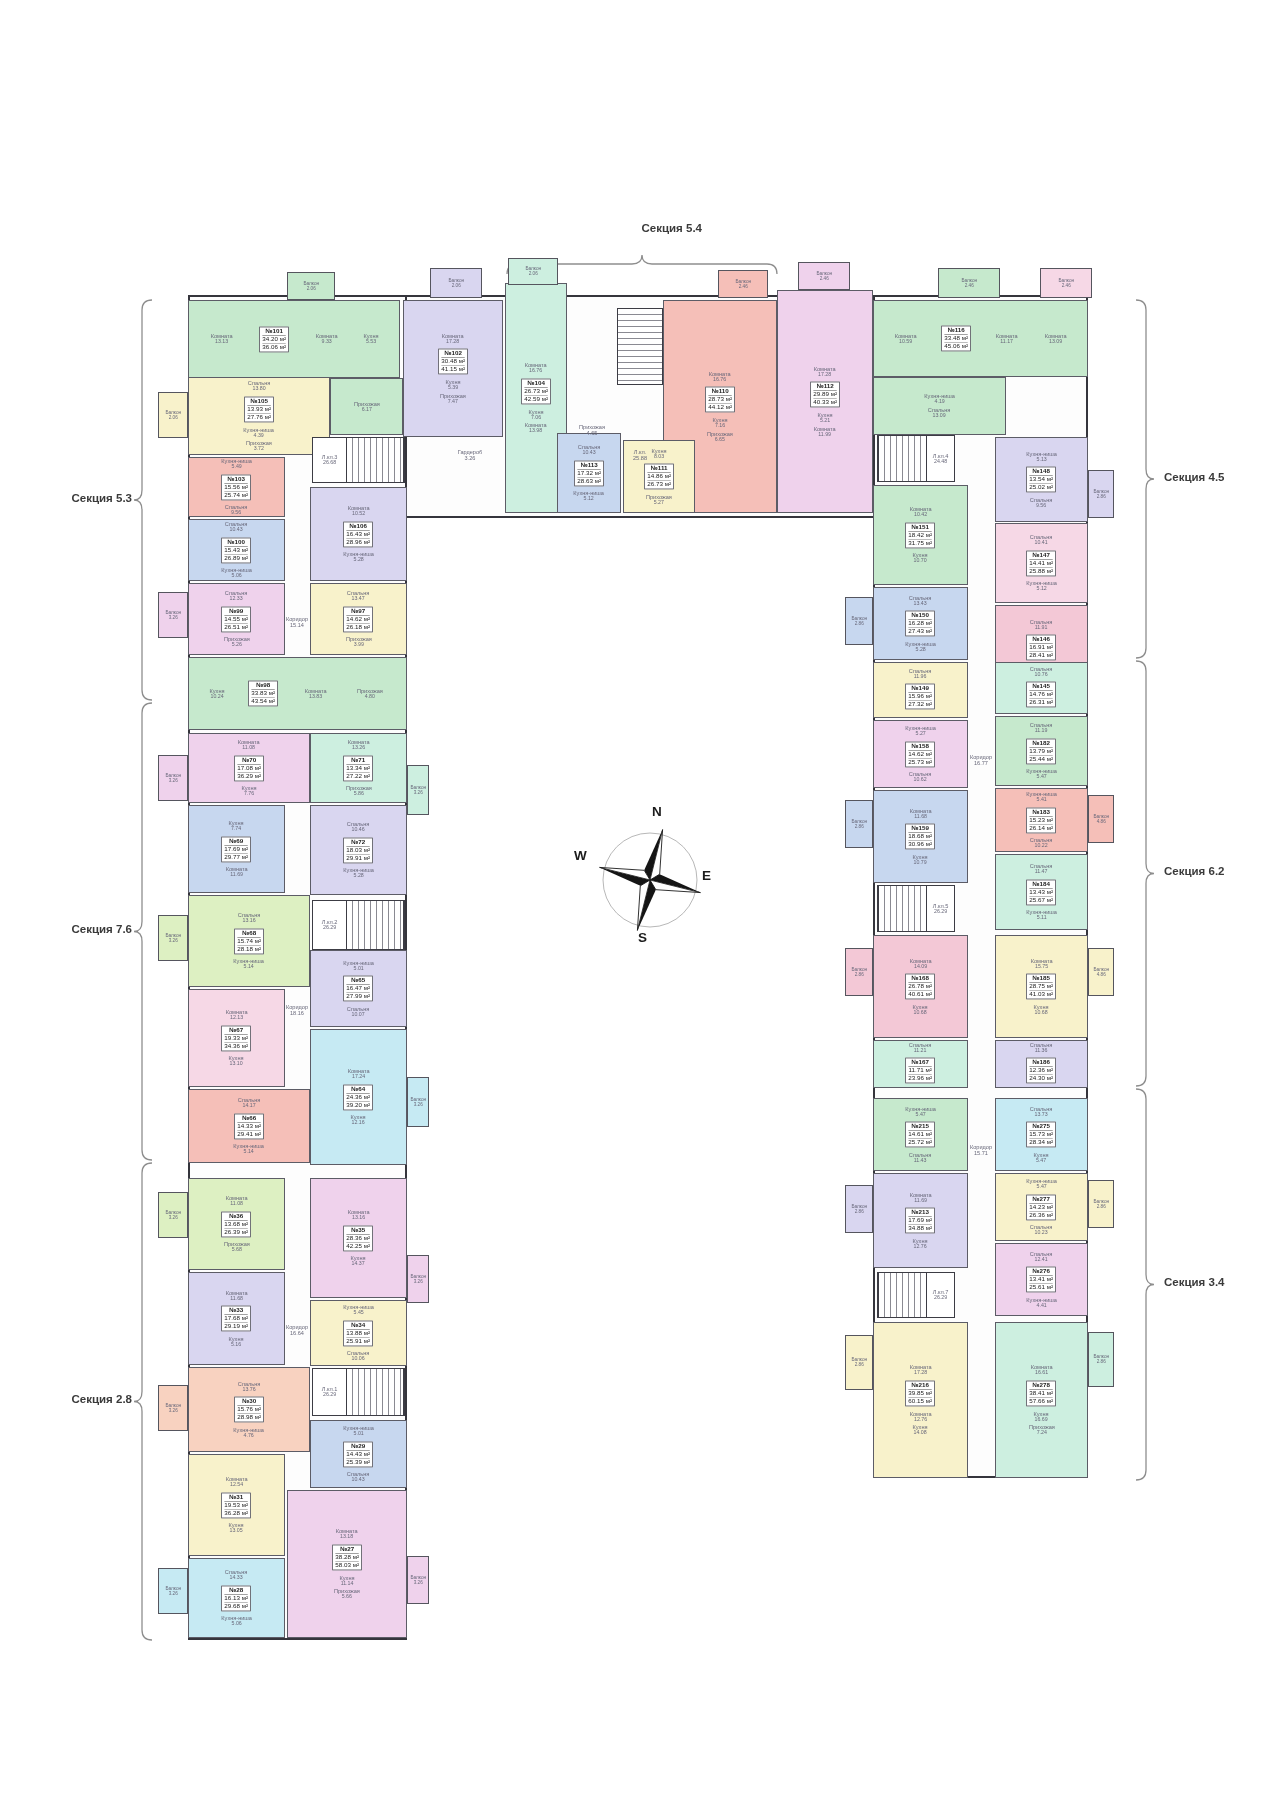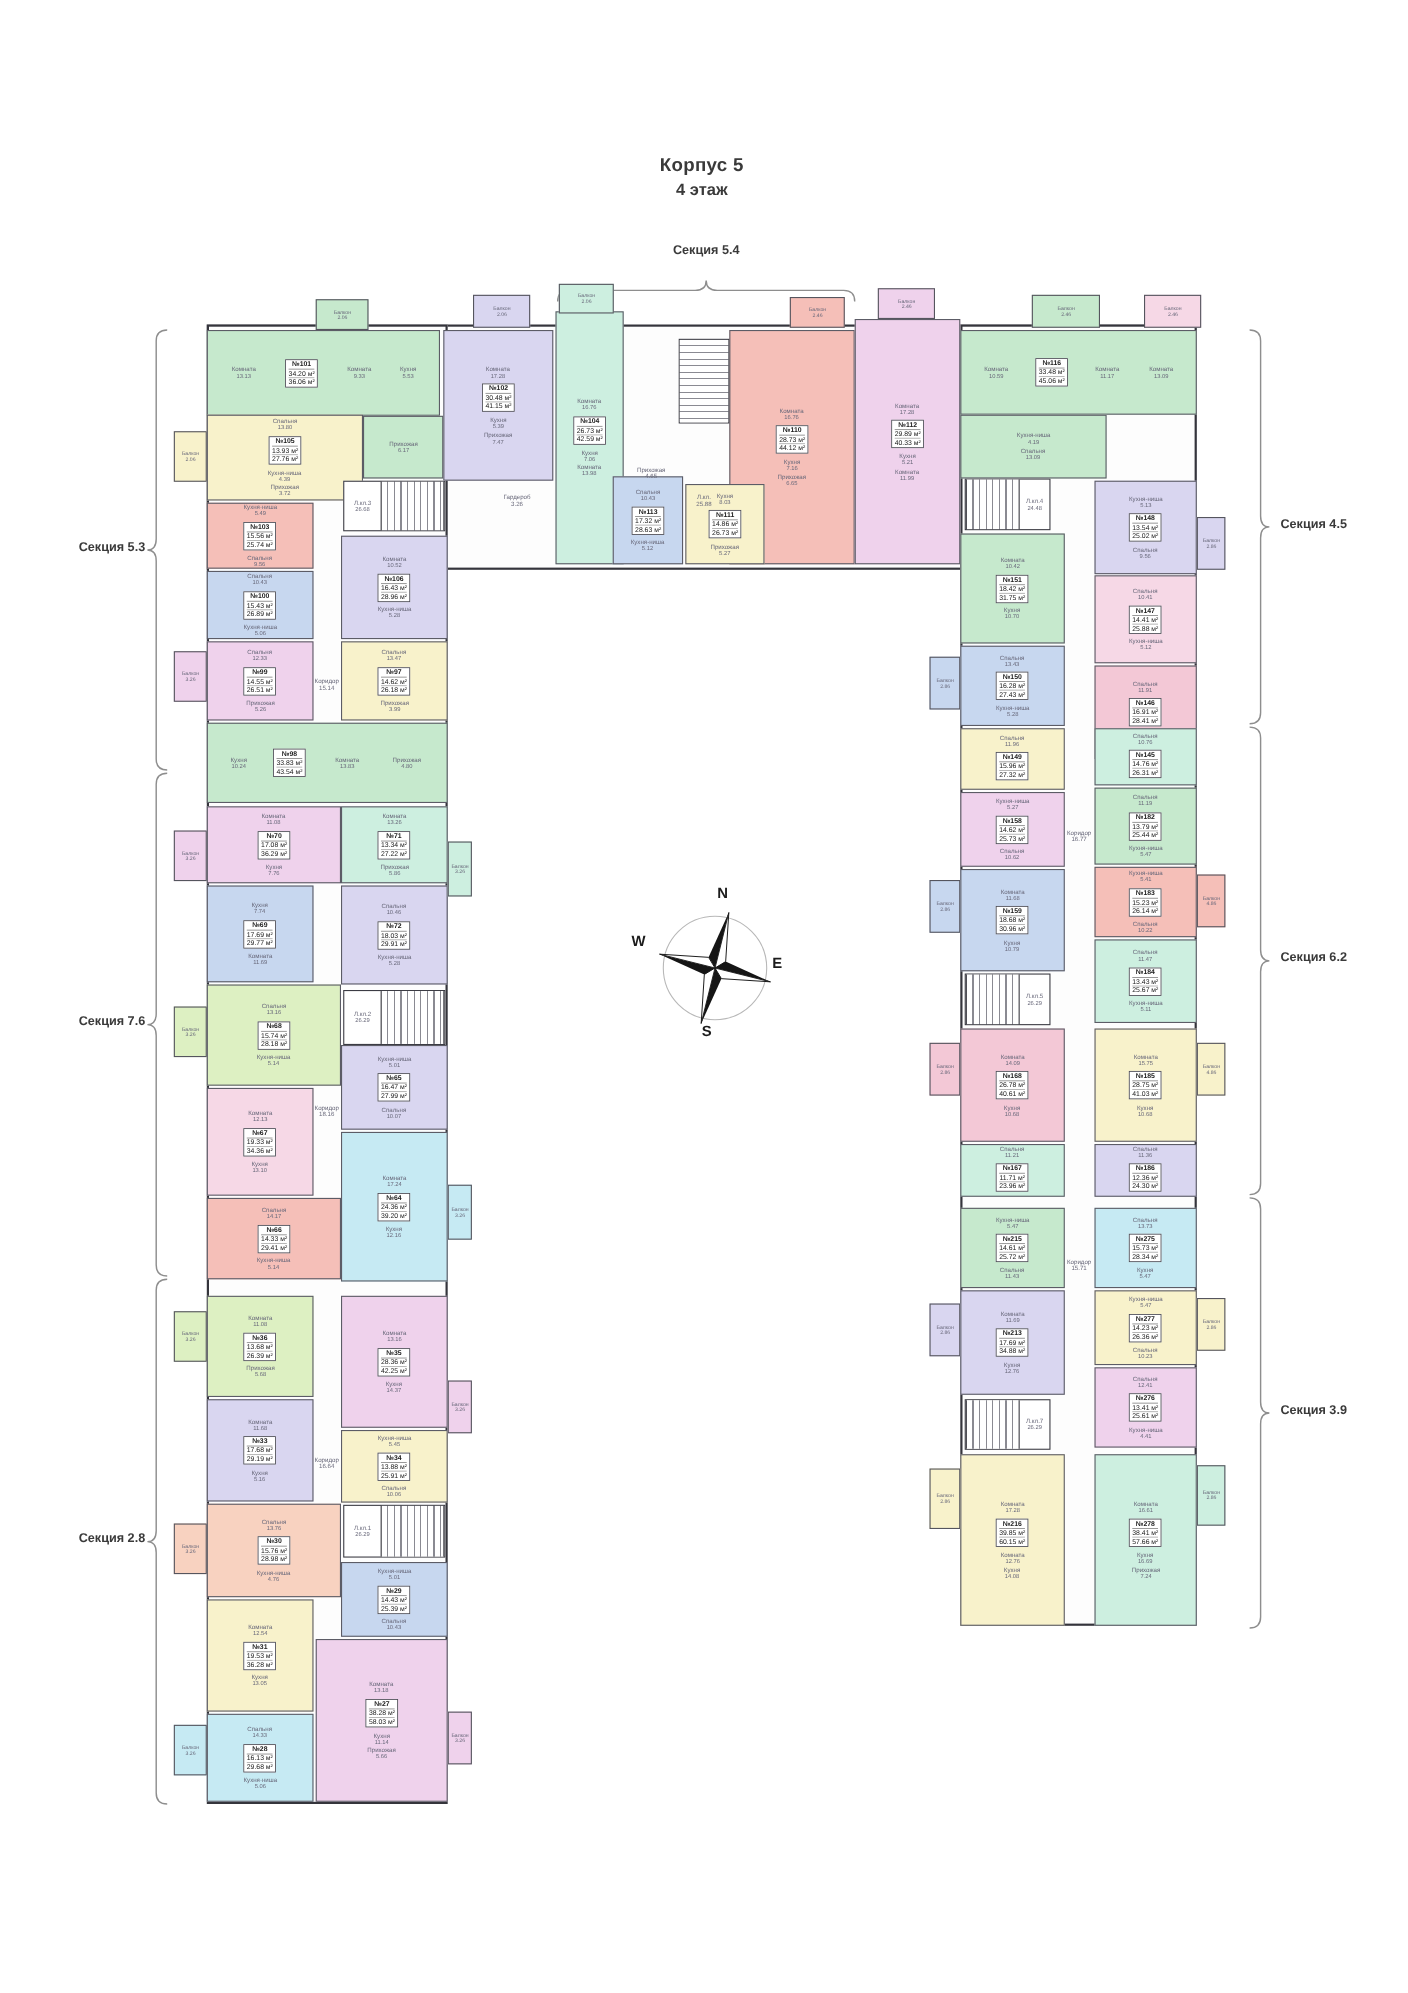--- a/index.html
+++ b/index.html
@@ -3,21 +3,21 @@
 <meta charset="utf-8">
 <style>
   html,body{margin:0;padding:0;background:#fff;font-family:"Liberation Sans",sans-serif;}
   .canvas{position:relative;width:1280px;height:1812px;background:#fff;overflow:hidden;}
   .title{position:absolute;left:488px;top:140px;width:300px;text-align:center;color:#3a3a3a;}
   .title .t1{font-size:17px;font-weight:600;letter-spacing:.3px;}
   .title .t2{font-size:15px;font-weight:600;margin-top:4px;}
   .seclabel{position:absolute;font-size:11.5px;color:#3a3a3a;font-weight:600;}
   .seclabel.left{width:84px;text-align:right;}
   .seclabel.right{width:90px;text-align:left;}
-  .seclabel.top{width:120px;text-align:center;}
+  .seclabel.top{width:120px;text-align:right;}
   svg.overlay{position:absolute;left:0;top:0;}
   .base{position:absolute;background:#fdfdfd;border:2px solid #35353c;box-sizing:border-box;}
   .apt{position:absolute;border:1px solid #5c5c66;box-sizing:border-box;display:flex;
        flex-direction:column;align-items:center;justify-content:center;overflow:hidden;}
   .apt.wide{flex-direction:row;flex-wrap:wrap;justify-content:space-evenly;}
   .badge{background:#fff;border:1px solid #4c4c55;font-size:8px;line-height:1.2;text-align:center;
          padding:0 3px;transform:scale(.78);color:#222;}
   .badge .bn{font-weight:bold;border-bottom:1px solid #888;}
   .badge .ar+.ar{border-top:1px solid #aaa;}
   .room{text-align:center;color:#68687a;font-size:9px;line-height:1.12;transform:scale(.62);margin:-3px 0;white-space:nowrap;}
@@ -33,24 +33,20 @@
   .stair.v .treads-v{flex:1;background:repeating-linear-gradient(180deg,#fff 0 5px,#8a8a92 5px 6px);}
   .cor{position:absolute;transform:translate(-50%,-50%) scale(.62);font-size:9px;color:#68687a;
        text-align:center;line-height:1.12;white-space:nowrap;}
   .cletter{position:absolute;font-size:13.5px;font-weight:bold;color:#1c1c1c;}
 </style>
 </head>
 <body>
 
 <div class="canvas">
 
-  <div class="title">
-    <div class="t1">Корпус 5</div>
-    <div class="t2">4 этаж</div>
-  </div>
 
   <svg class="overlay" id="brace-svg" width="1280" height="1812">
       <path d="M 507 274 Q 507 264 517 264 L 632 264 Q 642 264 642 255 Q 642 264 652 264 L 767 264 Q 777 264 777 274" fill="none" stroke="#8e8e8e" stroke-width="1.3"></path>
       <path d="M 152 300 Q 142 300 142 310 L 142 490 Q 142 500 134 500 Q 142 500 142 510 L 142 690 Q 142 700 152 700" fill="none" stroke="#8e8e8e" stroke-width="1.3"></path>
       <path d="M 152 703 Q 142 703 142 713 L 142 921.5 Q 142 931.5 134 931.5 Q 142 931.5 142 941.5 L 142 1150 Q 142 1160 152 1160" fill="none" stroke="#8e8e8e" stroke-width="1.3"></path>
       <path d="M 152 1163 Q 142 1163 142 1173 L 142 1391.5 Q 142 1401.5 134 1401.5 Q 142 1401.5 142 1411.5 L 142 1630 Q 142 1640 152 1640" fill="none" stroke="#8e8e8e" stroke-width="1.3"></path>
       <path d="M 1136 300 Q 1146 300 1146 310 L 1146 469 Q 1146 479 1154 479 Q 1146 479 1146 489 L 1146 648 Q 1146 658 1136 658" fill="none" stroke="#8e8e8e" stroke-width="1.3"></path>
       <path d="M 1136 661 Q 1146 661 1146 671 L 1146 863.5 Q 1146 873.5 1154 873.5 Q 1146 873.5 1146 883.5 L 1146 1076 Q 1146 1086 1136 1086" fill="none" stroke="#8e8e8e" stroke-width="1.3"></path>
       <path d="M 1136 1089 Q 1146 1089 1146 1099 L 1146 1274.5 Q 1146 1284.5 1154 1284.5 Q 1146 1284.5 1146 1294.5 L 1146 1470 Q 1146 1480 1136 1480" fill="none" stroke="#8e8e8e" stroke-width="1.3"></path>
     </svg>
@@ -1219,14 +1215,14 @@
   <div class="cletter" style="left:702px;top:868px;">E</div>
   <div class="cletter" style="left:638px;top:930px;">S</div>
   <div class="cletter" style="left:574px;top:848px;">W</div>
 
 <div class="seclabel top" style="left: 582px; top: 222px;">Секция 5.4</div>
     <div class="seclabel left" style="left: 48px; top: 492px;">Секция 5.3</div>
     <div class="seclabel left" style="left: 48px; top: 923px;">Секция 7.6</div>
     <div class="seclabel left" style="left: 48px; top: 1393px;">Секция 2.8</div>
     <div class="seclabel right" style="left: 1164px; top: 471px;">Секция 4.5</div>
     <div class="seclabel right" style="left: 1164px; top: 865px;">Секция 6.2</div>
-    <div class="seclabel right" style="left: 1164px; top: 1276px;">Секция 3.9</div>
+    <div class="seclabel right" style="left: 1164px; top: 1276px;">Секция 3.4</div>
   </div>
 
 </body></html>

